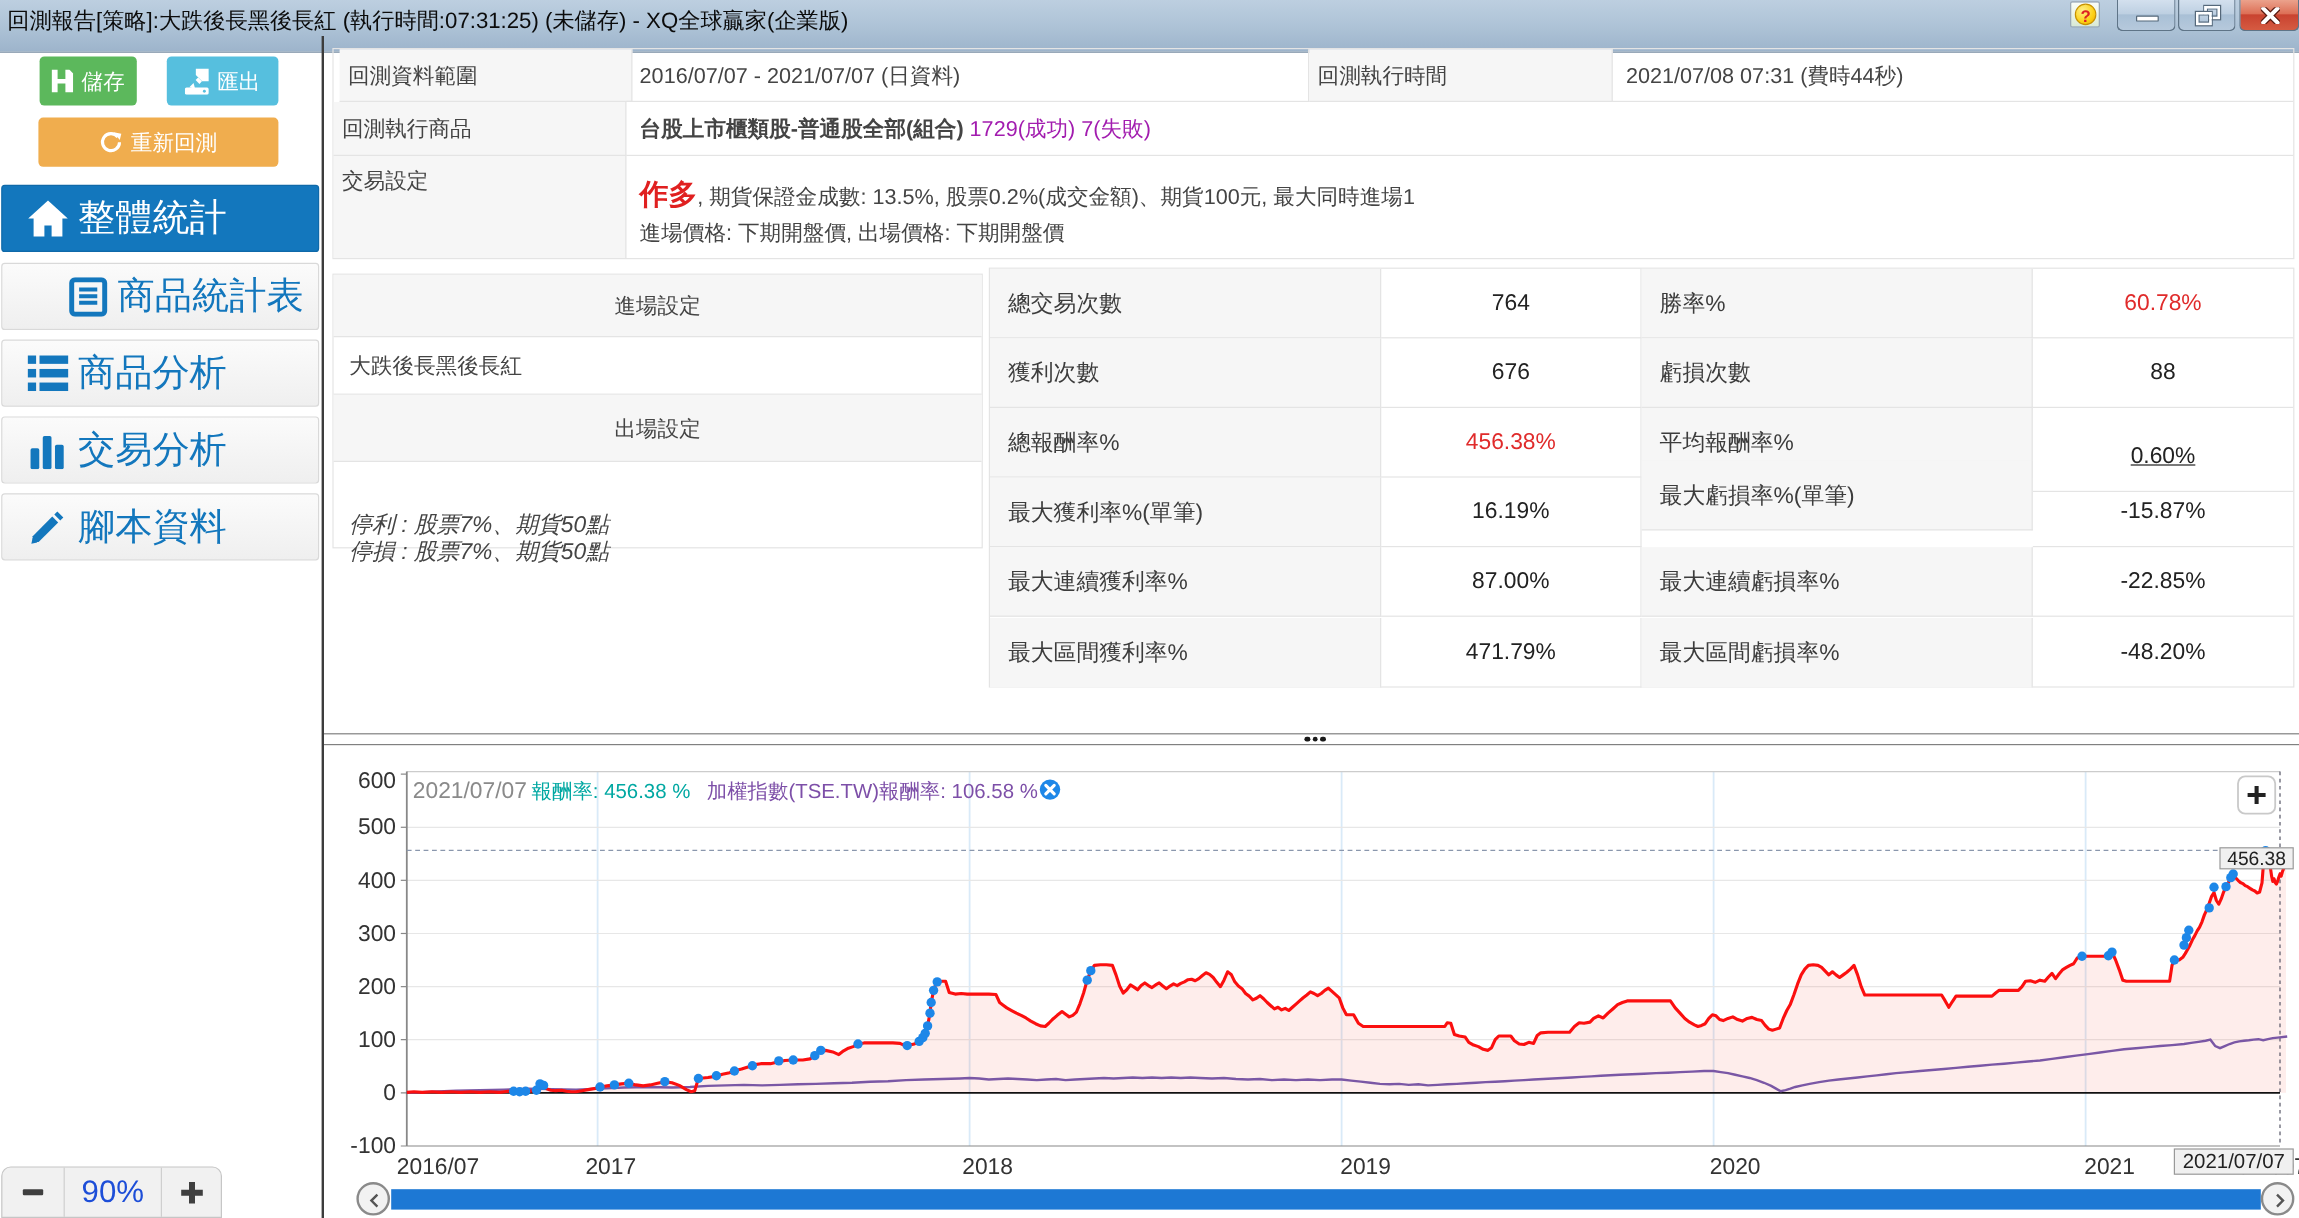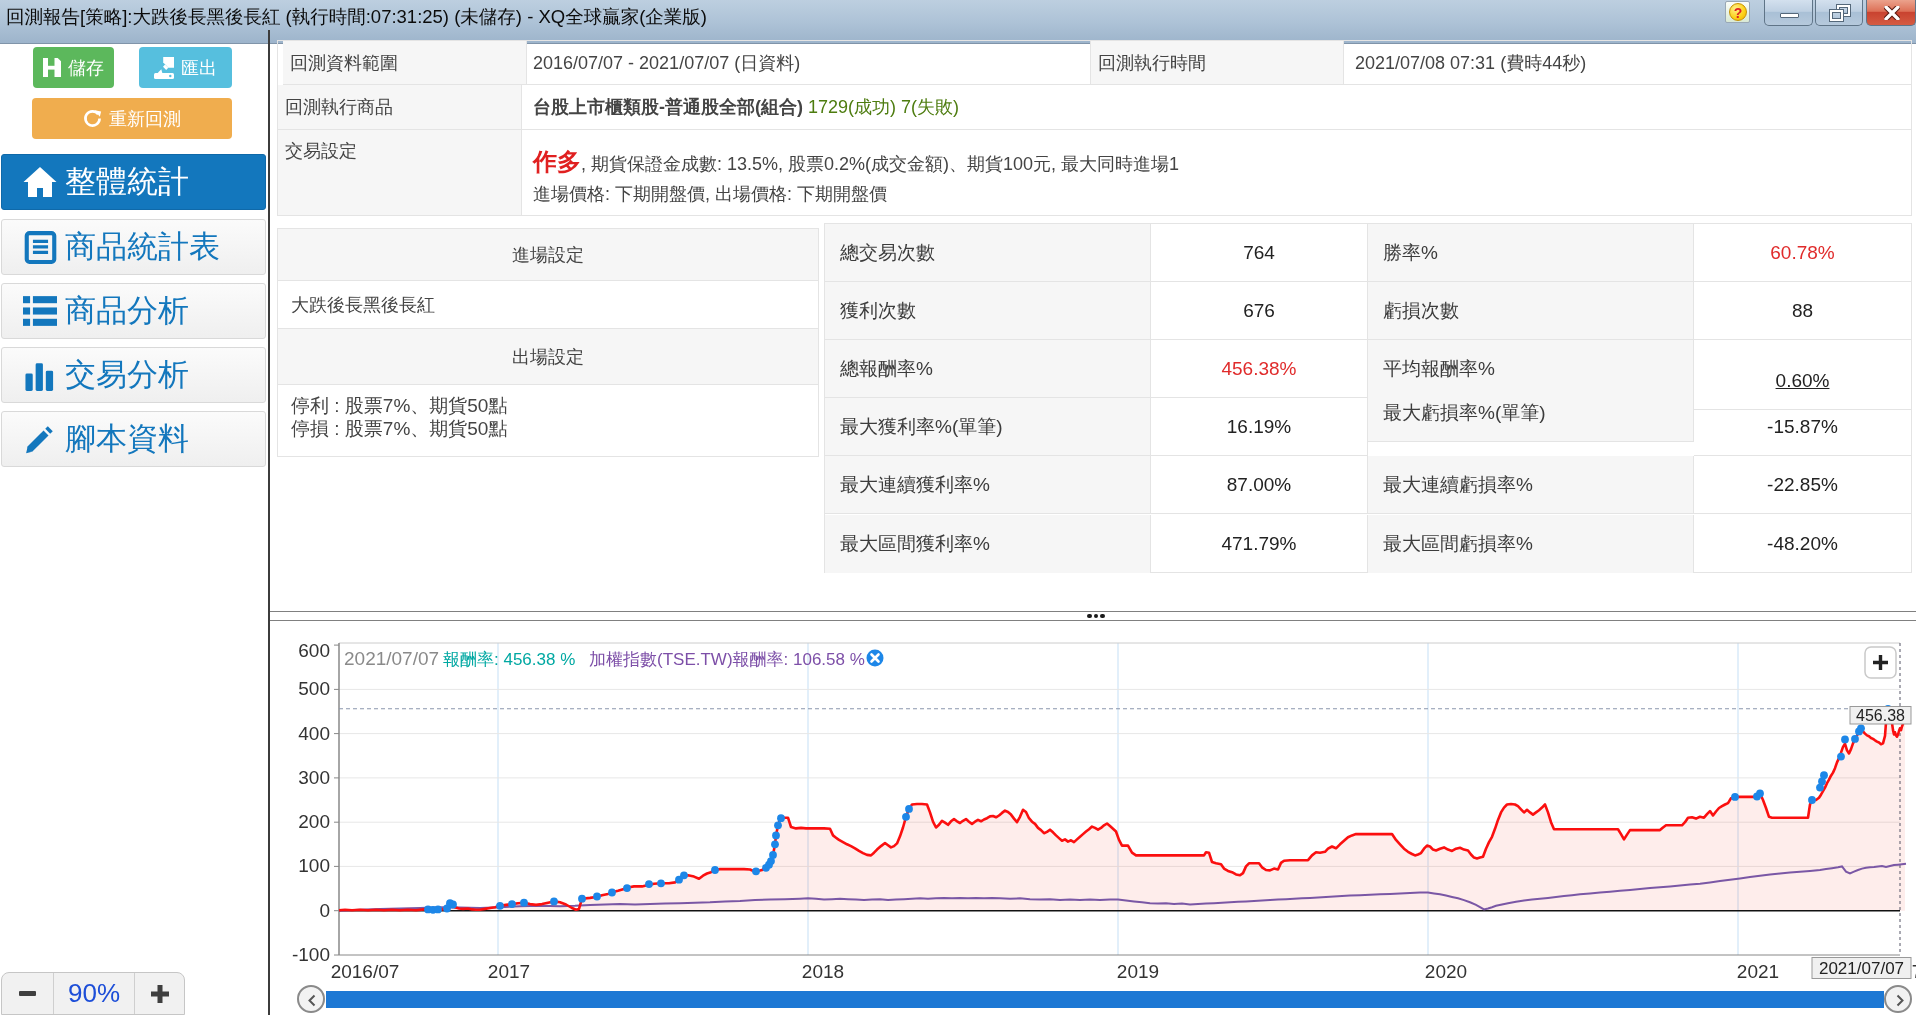--- a/index.html
+++ b/index.html
@@ -46,21 +46,21 @@
 #zoomctl .z2 { width:81px; border-right:1px solid #cfcfcf; font-size:26px; color:#1d4ed8; }
 #zoomctl .z3 { width:49px; }
 
 
 .cell { position:absolute; border-right:1px solid #e4e4e4; border-bottom:1px solid #e4e4e4;
   font-size:18px; color:#444; display:flex; align-items:center; }
 .lab { background:#f6f6f6; padding-left:7px; }
 .val { padding-left:11px; }
 .tblborder { position:absolute; border:1px solid #e4e4e4; }
 .red { color:#e53535; }
-.blue { color:#4d7c0f; }
+.blue { color:#a21caf; }
 .ctr { justify-content:center; padding-left:0; }
 .stat-lab { background:#f6f6f6; padding-left:15px; font-size:19px; color:#3c3c3c; }
 .stat-val { justify-content:center; font-size:19px; color:#222; }
 .cell.red { color:#e02b2b; }
 
 
 #split { position:absolute; left:270px; top:611px; width:1646px; height:10px;
   border-top:1.5px solid #808080; border-bottom:1.5px solid #808080; background:#fff; }
 #split-dots { position:absolute; left:1084px; top:613px; width:24px; height:6px;
   display:flex; align-items:center; justify-content:center; gap:2px; }
@@ -115,21 +115,21 @@
       <path d="M11.8 1.2l6.3 1.2-1.3 5.3z" fill="#fff"></path>
     </svg>重新回測</div>
 
 <div class="nav active" style="top:154px;">
   <span class="ic">
       <svg width="36" height="34" viewBox="0 0 24 22" fill="#fff">
         <path d="M12 1L1 11h3v10h6v-6h4v6h6V11h3z"></path>
       </svg>
     </span>整體統計
 </div>
-<div class="nav" style="top:219px;">
+<div class="nav" style="top:219px;padding-left:33px;">
   <span class="ic">
       <svg width="33" height="33" viewBox="0 0 24 24">
         <rect x="2" y="1.5" width="20" height="21" rx="2" fill="none" stroke="#1377bd" stroke-width="3"></rect>
         <path d="M6.5 7.5h11M6.5 11.5h11M6.5 15.5h11" stroke="#1377bd" stroke-width="2.4"></path>
       </svg>
     </span>商品統計表
 </div>
 <div class="nav" style="top:283px;">
   <span class="ic">
       <svg width="34" height="30" viewBox="0 0 24 21" fill="#1377bd">
@@ -186,21 +186,21 @@
 <div class="cell lab" style="left:278px; top:130px; width:244px; height:85px; border-bottom:none; align-items:flex-start; padding-top:9px;">交易設定</div>
 <div class="cell" style="left:522px; top:130px; width:1389px; height:85px; border-right:none; border-bottom:none;"></div>
 <div class="abs" style="left:533px; top:146px; font-size:24px; color:#e02020; font-weight:bold;">作多<span style="font-size:18px; color:#444; font-weight:normal;">, 期貨保證金成數: 13.5%, 股票0.2%(成交金額)、期貨100元, 最大同時進場1</span></div>
 <div class="abs" style="left:533px; top:182px; font-size:18px; color:#444;">進場價格: 下期開盤價, 出場價格: 下期開盤價</div>
 
 <div class="tblborder" style="left:277px; top:228px; width:542px; height:229px;"></div>
 <div class="cell lab ctr" style="left:278px; top:229px; width:540px; height:52px; border-right:none;">進場設定</div>
 <div class="cell val" style="left:278px; top:281px; width:540px; height:48px; border-right:none; padding-left:13px;">大跌後長黑後長紅</div>
 <div class="cell lab ctr" style="left:278px; top:329px; width:540px; height:56px; border-right:none;">出場設定</div>
 <div class="cell" style="left:278px; top:385px; width:540px; height:71px; border-right:none; border-bottom:none;"></div>
-<div class="abs" style="left:291px; top:394px; font-size:19px; color:#444; line-height:23px;">停利 : 股票7%、期貨50點<br>停損 : 股票7%、期貨50點</div>
+<div class="abs" style="left:291px; top:426px; font-size:19px; color:#444; line-height:23px;font-style:italic;">停利 : 股票7%、期貨50點<br>停損 : 股票7%、期貨50點</div>
 
 <div class="tblborder" style="left:824px; top:223px; width:1088px; height:350px;"></div>
 <div id="stats">
 <div class="cell stat-lab" style="left:825px;top:224.0px;width:326px;height:58.1px;">總交易次數</div>
 <div class="cell stat-val" style="left:1151px;top:224.0px;width:217px;height:58.1px;">764</div>
 <div class="cell stat-lab" style="left:1368px;top:224.0px;width:326px;height:58.1px;">勝率%</div>
 <div class="cell stat-val red" style="left:1694px;top:224.0px;width:217px;height:58.1px;border-right:none;">60.78%</div>
 <div class="cell stat-lab" style="left:825px;top:282.1px;width:326px;height:58.1px;">獲利次數</div>
 <div class="cell stat-val" style="left:1151px;top:282.1px;width:217px;height:58.1px;">676</div>
 <div class="cell stat-lab" style="left:1368px;top:282.1px;width:326px;height:58.1px;">虧損次數</div>

